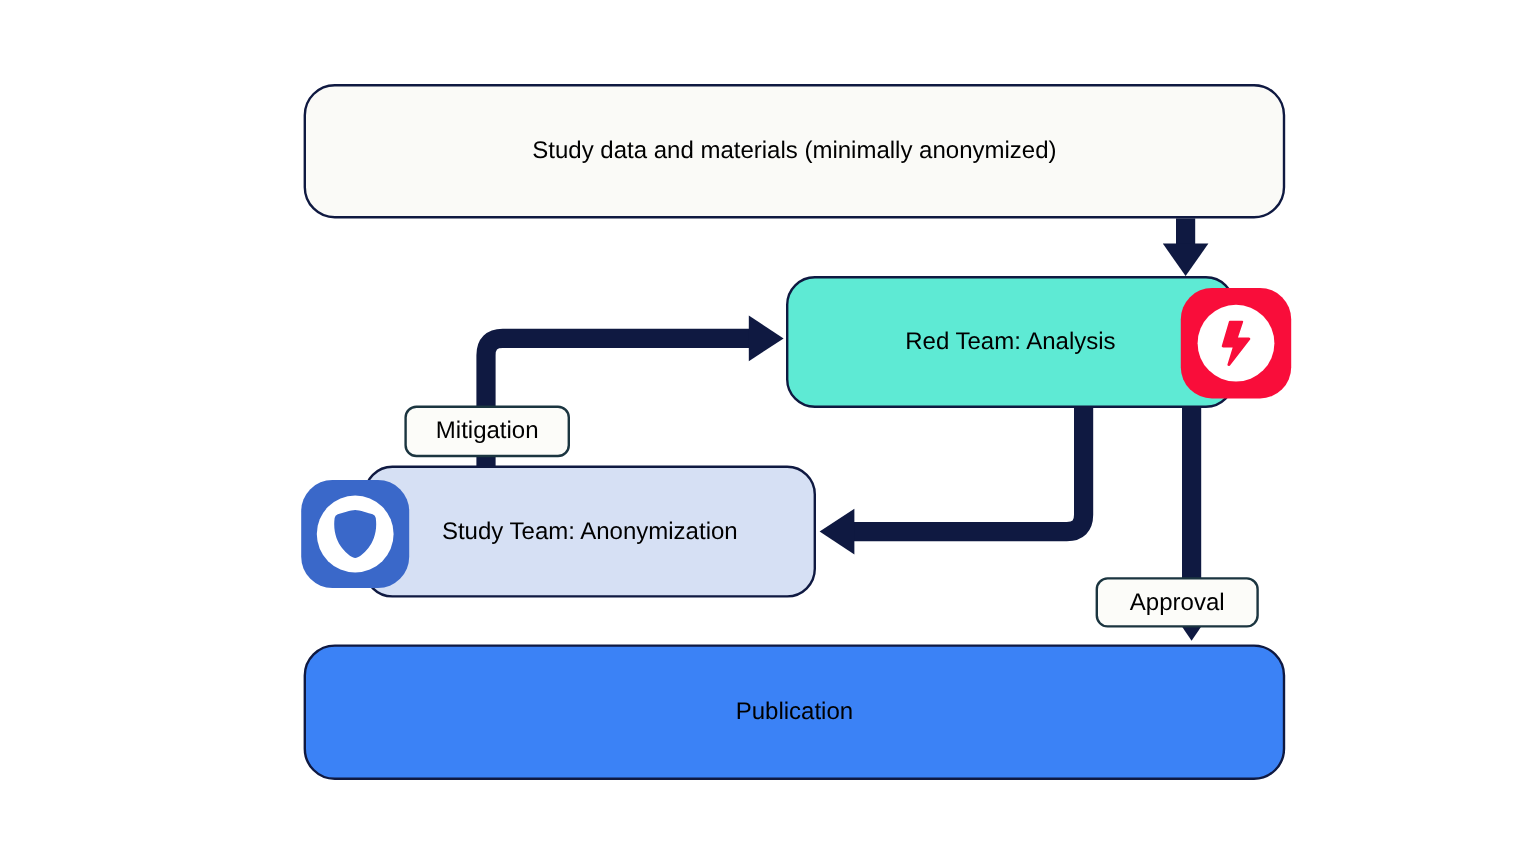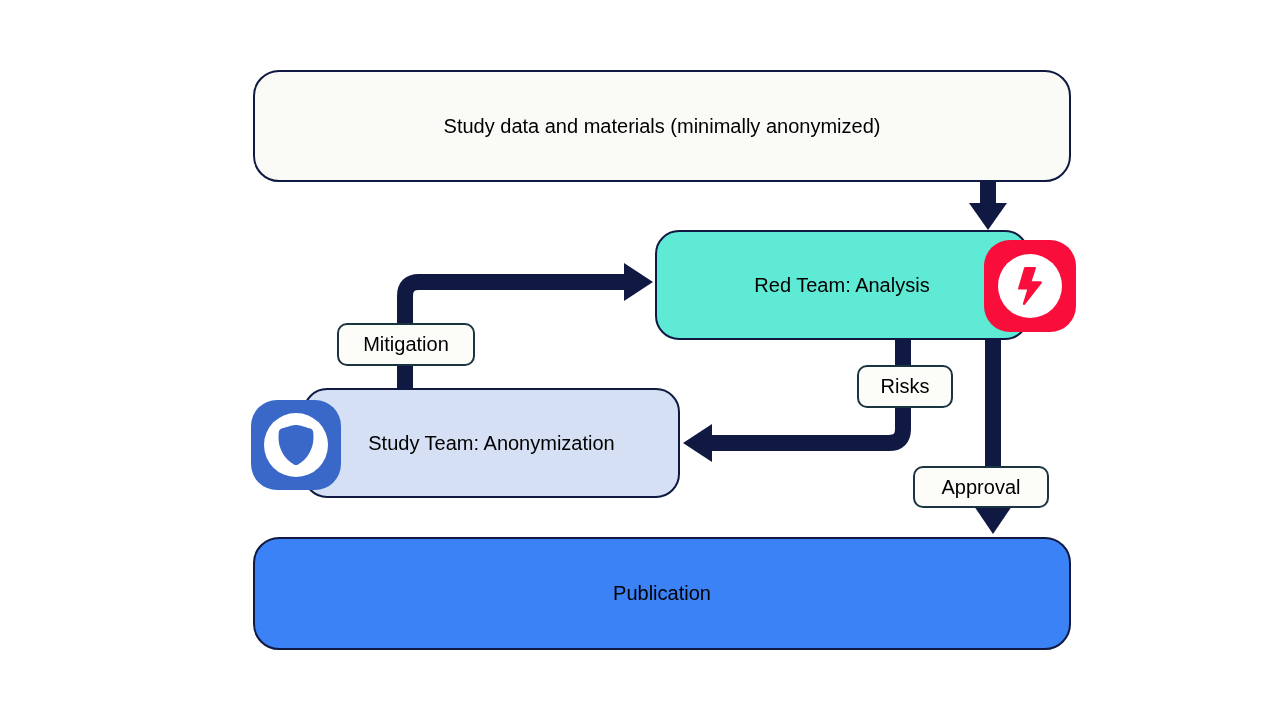--- a/index.html
+++ b/index.html
@@ -35,20 +35,21 @@
     position: absolute;
     display: flex;
     align-items: center;
     justify-content: center;
     border: 2.5px solid #1b3540;
     border-radius: 10px;
     background: #fcfcf9;
     font-size: 20px;
     color: #000000;
     box-sizing: border-box;
+    margin-top: 15px;
   }
   .label-mitigation { left: 337px; top: 323px; width: 138px; height: 43px; }
   .label-risks      { left: 857px; top: 365px; width: 96px;  height: 43px; }
   .label-approval   { left: 913px; top: 466px; width: 136px; height: 42px; text-align: center; }
   .badge {
     position: absolute;
     display: flex;
     align-items: center;
     justify-content: center;
     border-radius: 26px;
@@ -125,21 +126,18 @@
           <path fill="#3a68c9" d="M5.072.56C6.157.265 7.31 0 8 0s1.843.265 2.928.56c1.11.3 2.229.655 2.887.87a1.54 1.54 0 0 1 1.044 1.262c.596 4.477-.787 7.795-2.465 9.99a11.775 11.775 0 0 1-2.517 2.453 7.159 7.159 0 0 1-1.048.625c-.28.132-.581.24-.829.24s-.548-.108-.829-.24a7.158 7.158 0 0 1-1.048-.625 11.777 11.777 0 0 1-2.517-2.453C1.928 10.487.545 7.169 1.141 2.692A1.54 1.54 0 0 1 2.185 1.43 62.456 62.456 0 0 1 5.072.56z"></path>
         </svg>
       </span>
     </div>
   </div>
 
   <div class="edge-label label-mitigation">
     <span>Mitigation</span>
   </div>
 
-  <div class="edge-label label-risks">
-    <span>Risks</span>
-  </div>
 
   <div class="edge-label label-approval">
     <span>Approval</span>
   </div>
 
 </div>
 
 </body></html>

